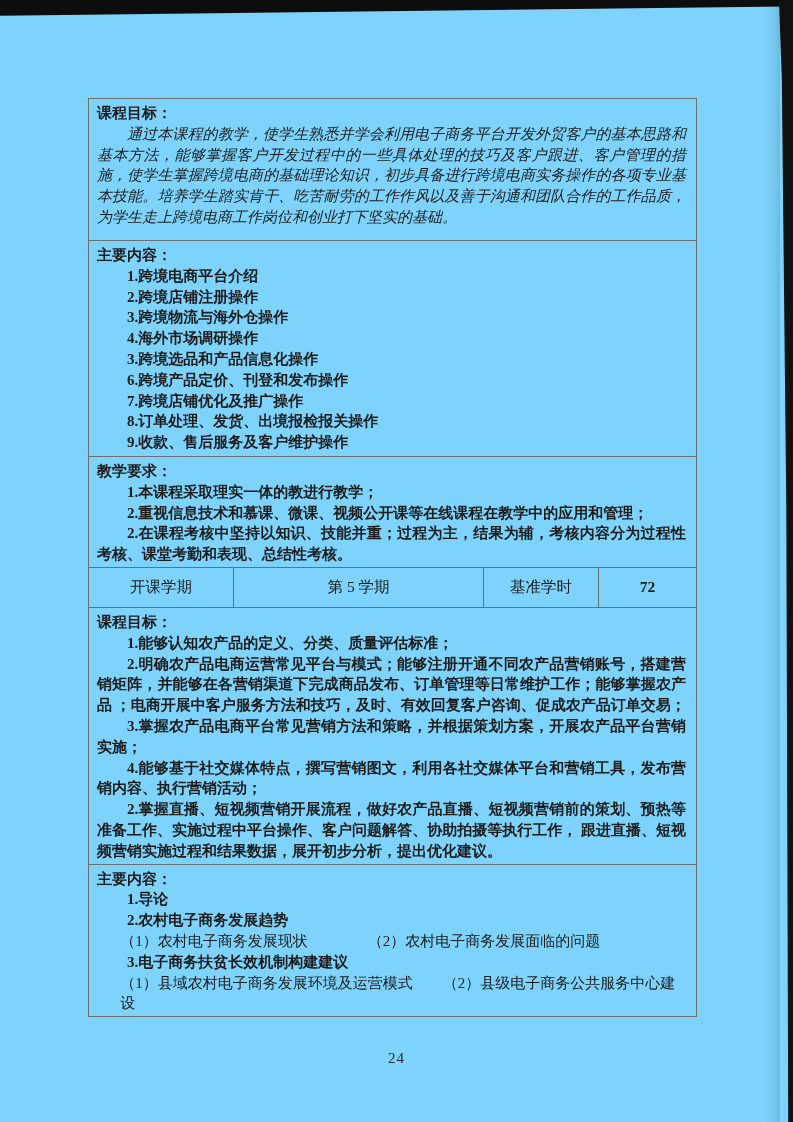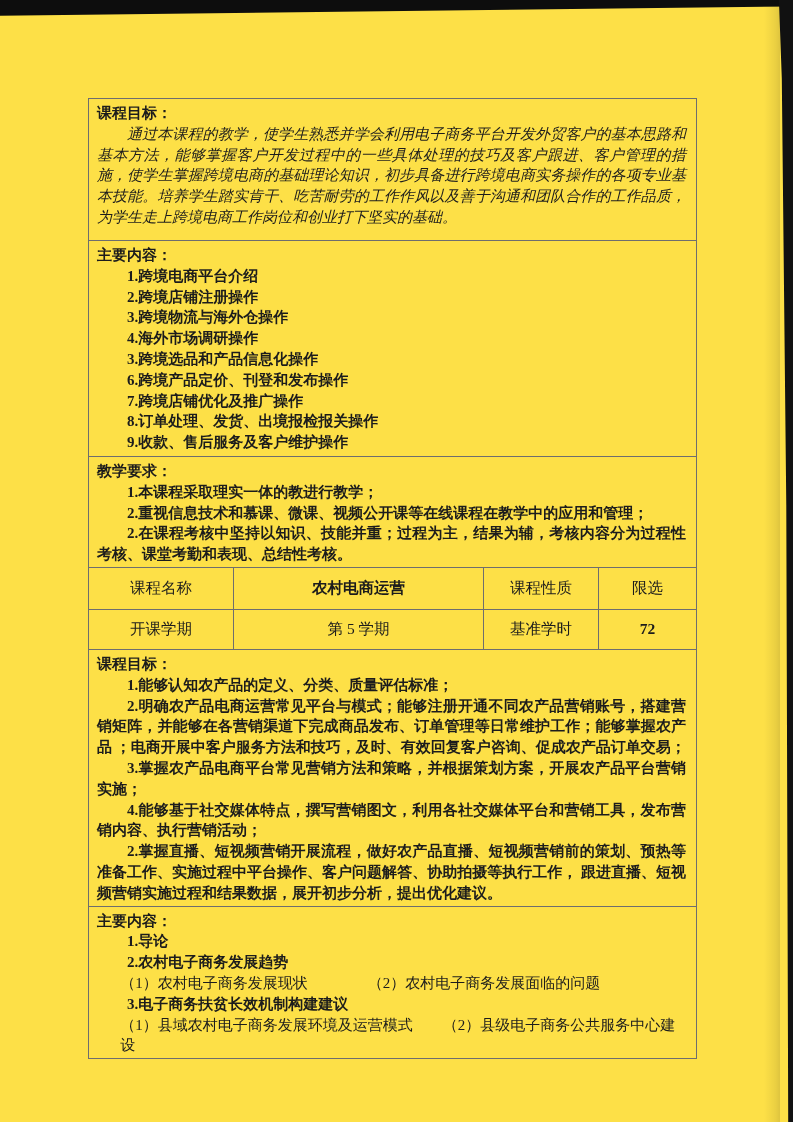--- a/index.html
+++ b/index.html
@@ -1,19 +1,19 @@
 <!DOCTYPE html>
 <html><head>
 <meta charset="utf-8">
 <style>
   * { margin:0; padding:0; box-sizing:border-box; }
   html,body { background:#e9e9e9; }
   .page {
     position:relative; width:793px; height:1122px;
-    background:#fde047; overflow:hidden;
+    background:#7dd3fc; overflow:hidden;
     font-family:"Liberation Serif","DejaVu Serif",serif;
     color:#1c1c1c;
   }
   
   .band-top {
     position:absolute; left:0; top:0; width:100%; height:17px;
     background:#0d0d0d;
     clip-path:polygon(0 0, 100% 0, 100% 38%, 0 92%);
   }
   .band-right {
@@ -94,26 +94,20 @@
 
     <tr>
       <td colspan="4" class="sect" style="height:102px">
         <div class="hdr">教学要求：</div>
         <div class="item">1.本课程采取理实一体的教进行教学；</div>
         <div class="item">2.重视信息技术和慕课、微课、视频公开课等在线课程在教学中的应用和管理；</div>
         <div class="item">2.在课程考核中坚持以知识、技能并重；过程为主，结果为辅，考核内容分为过程性考核、课堂考勤和表现、总结性考核。</div>
       </td>
     </tr>
 
-    <tr class="info">
-      <td style="height:42px">课程名称</td>
-      <td class="bold">农村电商运营</td>
-      <td>课程性质</td>
-      <td>限选</td>
-    </tr>
 
     <tr class="info">
       <td style="height:40px">开课学期</td>
       <td>第 5 学期</td>
       <td>基准学时</td>
       <td class="bold">72</td>
     </tr>
 
 
     <tr>
@@ -133,13 +127,14 @@
         <div class="item">1.导论</div>
         <div class="item">2.农村电子商务发展趋势</div>
         <div class="subitem">（1）农村电子商务发展现状　　　　（2）农村电子商务发展面临的问题</div>
         <div class="item">3.电子商务扶贫长效机制构建建议</div>
         <div class="subitem">（1）县域农村电子商务发展环境及运营模式　　（2）县级电子商务公共服务中心建设</div>
       </td>
     </tr>
   </tbody>
     </table>
 
+  <div class="pageno">24</div>
 </div>
 
 </body></html>

